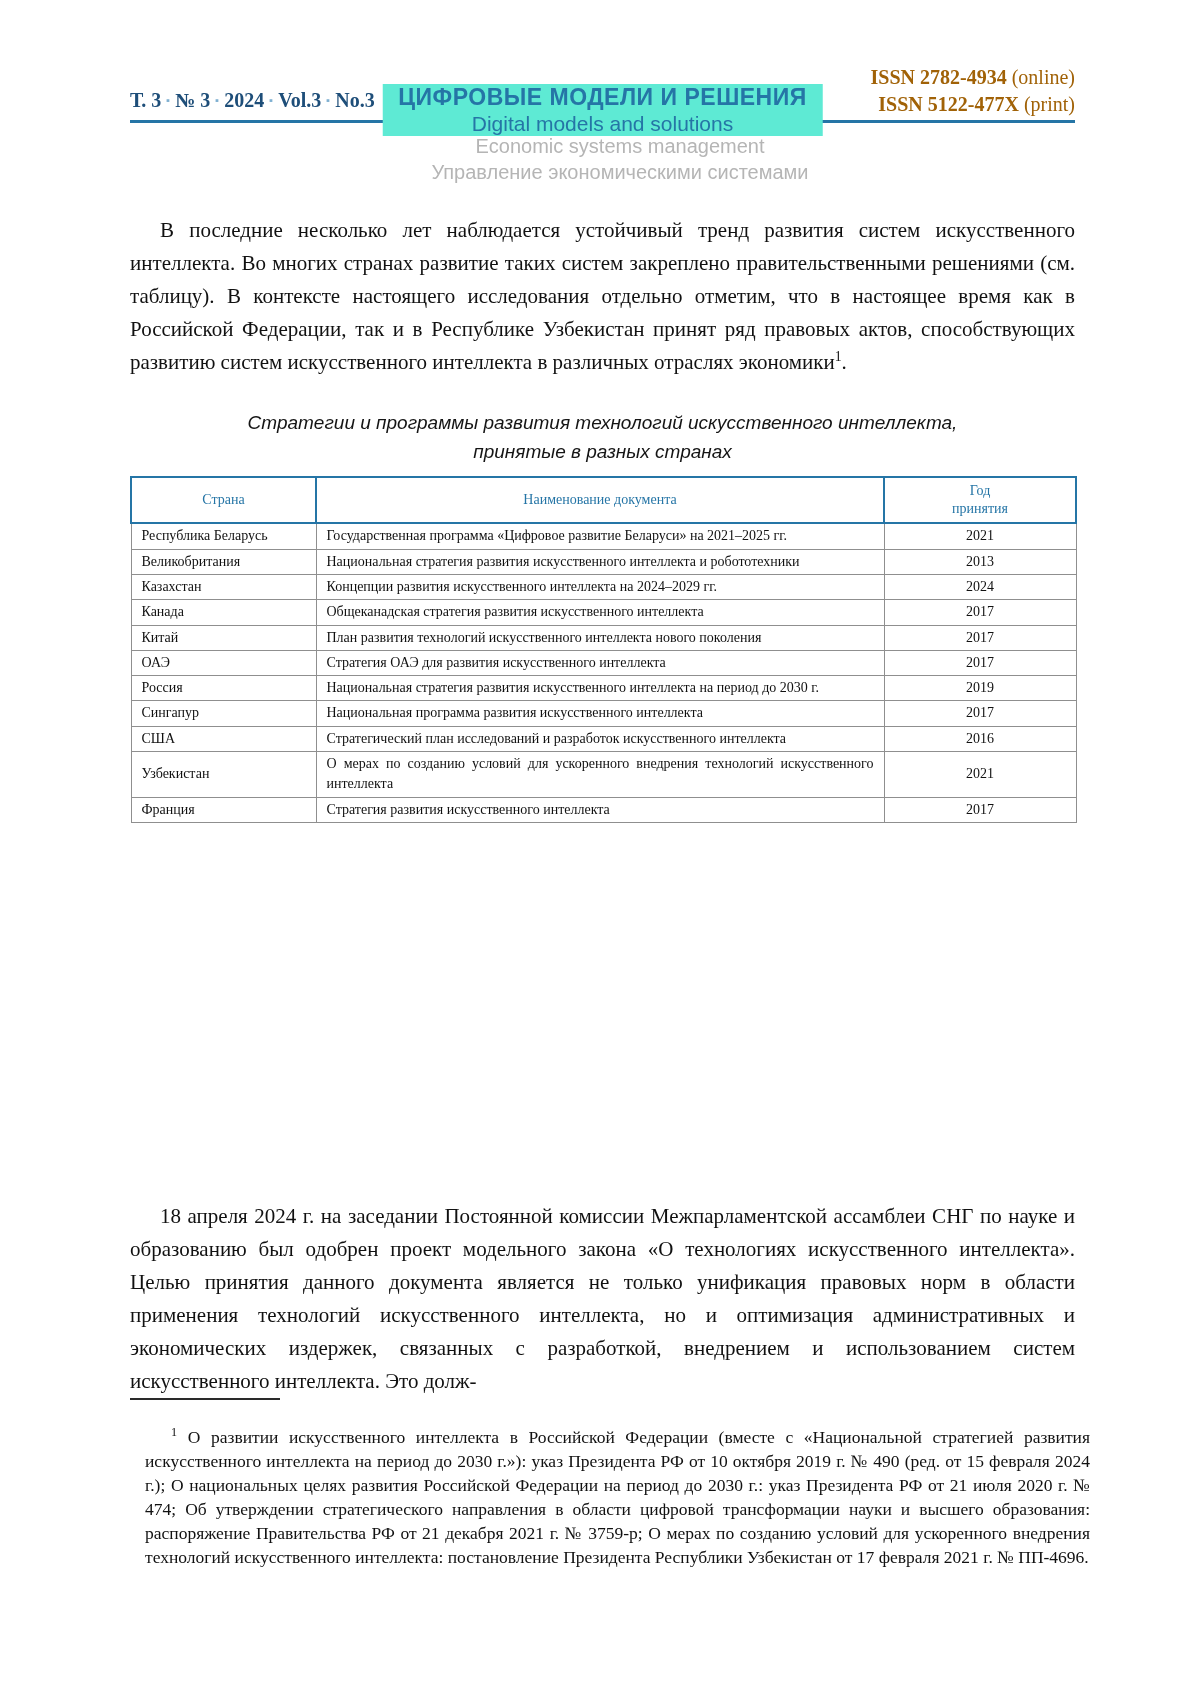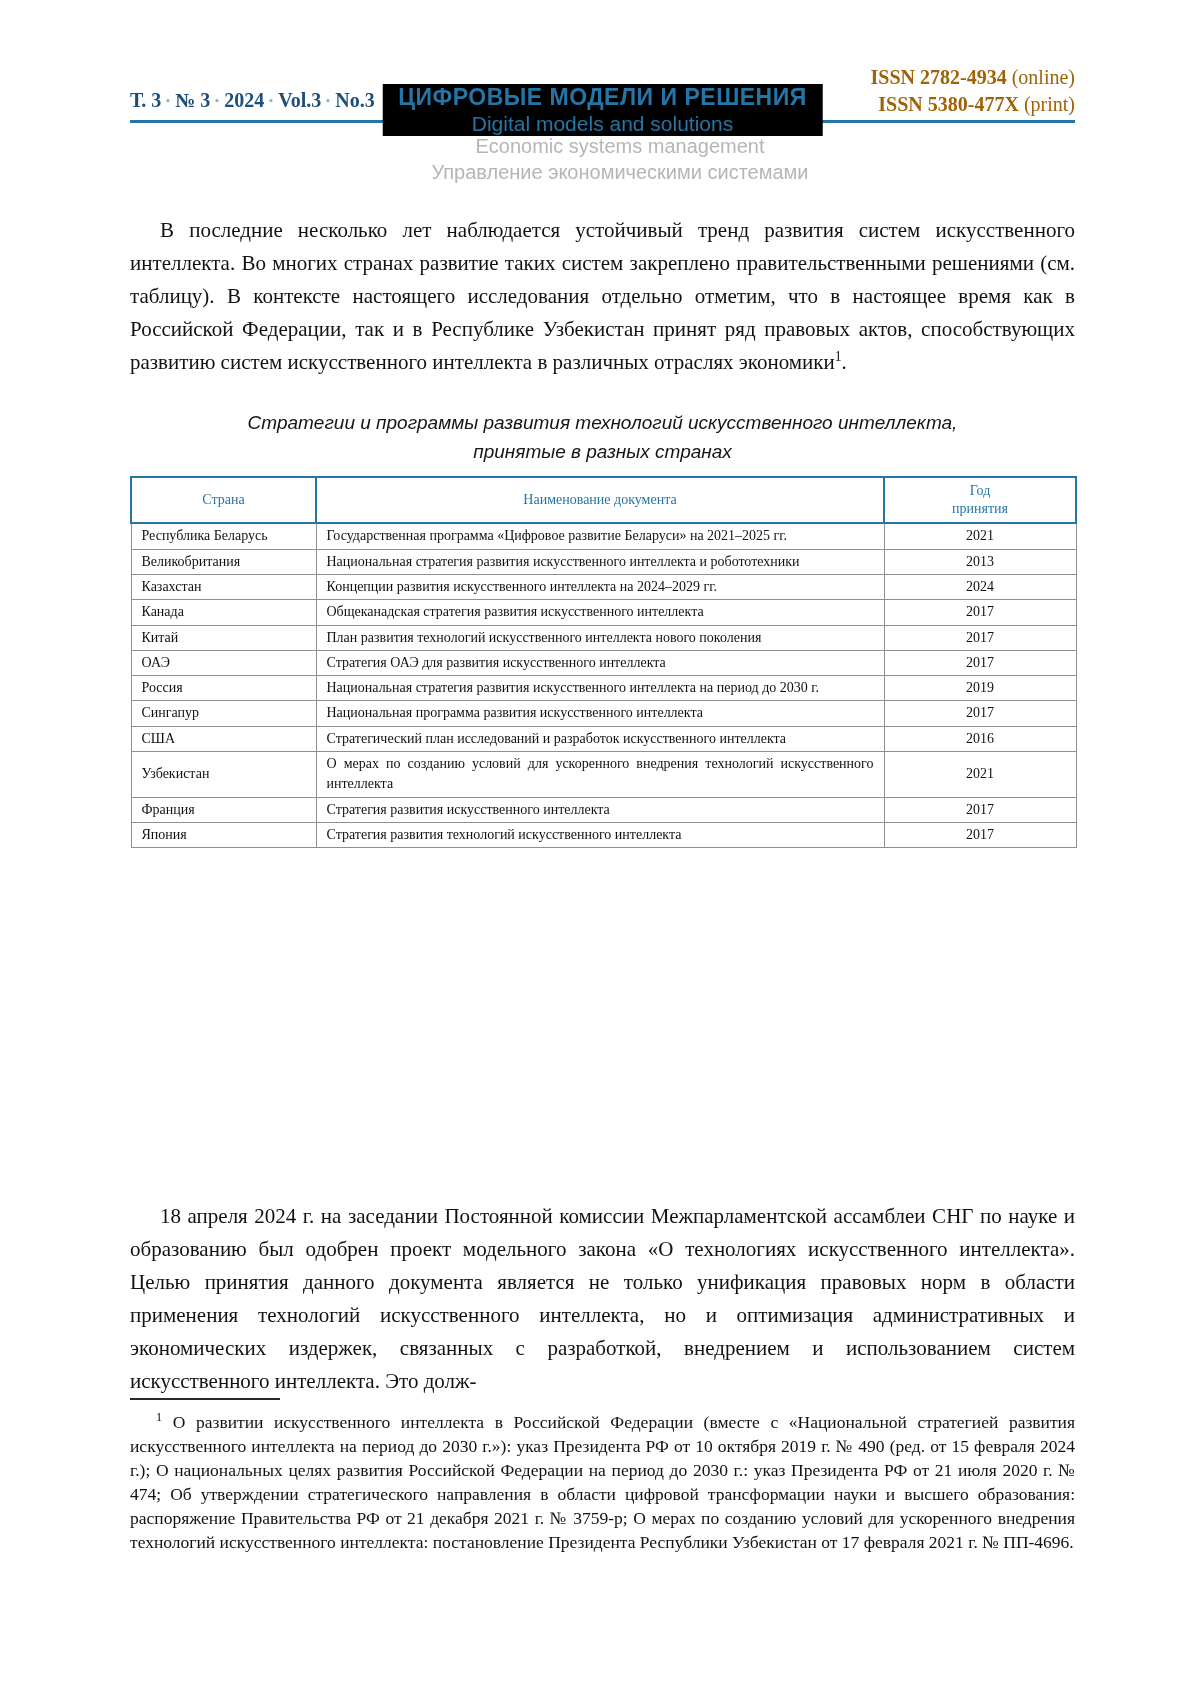--- a/index.html
+++ b/index.html
@@ -17,21 +17,21 @@
   
   .journal-header { position:absolute; top:70px; left:130px; width:945px; height:58px; }
   .header-rule { position:absolute; left:0; right:0; bottom:5px; height:3px; background:#2575a6; }
   .vol-info {
     position:absolute; left:0; bottom:16px;
     font-size:20px; font-weight:bold; color:#1e4e79; white-space:nowrap;
   }
   .vol-sep { color:#7fb0d2; font-size:11px; vertical-align:3px; margin:0 5px; }
   .title-block {
     position:absolute; left:50%; transform:translateX(-50%); bottom:-8px;
-    background:#000000; padding:0 16px; text-align:center; z-index:2; white-space:nowrap;
+    background:#5eead4; padding:0 16px; text-align:center; z-index:2; white-space:nowrap;
   }
   .journal-title-ru {
     font-family:"Liberation Sans", sans-serif;
     font-size:23px; font-weight:bold; letter-spacing:0.5px; color:#2575a6;
   }
   .journal-title-en {
     font-family:"Liberation Sans", sans-serif;
     font-size:21px; color:#2575a6; margin-top:1px;
   }
   .issn-block {
@@ -85,21 +85,21 @@
   td.year-cell { text-align:center; padding:2px 2px; }
 
   
   .footnote-divider {
     position:absolute; top:1398px; left:130px;
     width:150px; height:2px; background:#2a2a2a;
   }
   .footnote {
     position:absolute; top:1410px; left:130px; width:945px;
     font-size:17.5px; line-height:24px; text-align:justify;
-    text-indent:26px; margin:0;
+    text-indent:26px; margin:15px;
   }
   .footnote sup { font-size:0.7em; line-height:0; }
 
   
   .page-number {
     position:absolute; top:1598px; left:0; width:100%;
     text-align:right; font-size:17px; color:#222;
   }
 </style>
 </head>
@@ -109,21 +109,21 @@
 
   <div class="journal-header">
     <div class="header-rule"></div>
     <div class="vol-info"><span>Т. 3</span><span class="vol-sep">▪</span><span>№ 3</span><span class="vol-sep">▪</span><span>2024</span><span class="vol-sep">▪</span><span>Vol.3</span><span class="vol-sep">▪</span><span>No.3</span></div>
     <div class="title-block">
       <div class="journal-title-ru">ЦИФРОВЫЕ МОДЕЛИ И РЕШЕНИЯ</div>
       <div class="journal-title-en">Digital models and solutions</div>
     </div>
     <div class="issn-block">
       <div><span>ISSN 2782-4934</span> <span class="issn-suffix">(online)</span></div>
-      <div><span>ISSN 5380-477X</span> <span class="issn-suffix">(print)</span></div>
+      <div><span>ISSN 5122-477X</span> <span class="issn-suffix">(print)</span></div>
     </div>
   </div>
 
   <div class="section-label">
     <div>Economic systems management</div>
     <div>Управление экономическими системами</div>
   </div>
 
   <p class="body-para para-1"><span>В последние несколько лет наблюдается устойчивый тренд развития систем искусственного интеллекта. Во многих странах развитие таких систем закреплено правительственными решениями (см. таблицу). В контексте настоящего исследования отдельно отметим, что в настоящее время как в Российской Федерации, так и в Республике Узбекистан принят ряд правовых актов, способствующих развитию систем искусственного интеллекта в различных отраслях экономики</span><sup class="fn-ref">1</sup><span>.</span></p>
 
@@ -194,25 +194,20 @@
           <tr>
             <td class="country-cell">Узбекистан</td>
             <td class="doc-cell">О мерах по созданию условий для ускоренного внедрения технологий искусственного интеллекта</td>
             <td class="year-cell">2021</td>
           </tr>
           <tr>
             <td class="country-cell">Франция</td>
             <td class="doc-cell">Стратегия развития искусственного интеллекта</td>
             <td class="year-cell">2017</td>
           </tr>
-          <tr>
-            <td class="country-cell">Япония</td>
-            <td class="doc-cell">Стратегия развития технологий искусственного интеллекта</td>
-            <td class="year-cell">2017</td>
-          </tr>
         </tbody>
     </table>
   </div>
 
   <p class="body-para para-2">18 апреля 2024 г. на заседании Постоянной комиссии Межпарламентской ассамблеи СНГ по науке и образованию был одобрен проект модельного закона «О технологиях искусственного интеллекта». Целью принятия данного документа является не только унификация правовых норм в области применения технологий искусственного интеллекта, но и оптимизация административных и экономических издержек, связанных с разработкой, внедрением и использованием систем искусственного интеллекта. Это долж-</p>
 
   <div class="footnote-divider"></div>
   <p class="footnote"><sup>1</sup><span> О развитии искусственного интеллекта в Российской Федерации (вместе с «Национальной стратегией развития искусственного интеллекта на период до 2030 г.»): указ Президента РФ от 10 октября 2019 г. № 490 (ред. от 15 февраля 2024 г.); О национальных целях развития Российской Федерации на период до 2030 г.: указ Президента РФ от 21 июля 2020 г. № 474; Об утверждении стратегического направления в области цифровой трансформации науки и высшего образования: распоряжение Правительства РФ от 21 декабря 2021 г. № 3759-р; О мерах по созданию условий для ускоренного внедрения технологий искусственного интеллекта: постановление Президента Республики Узбекистан от 17 февраля 2021 г. № ПП-4696.</span></p>
 
   <div class="page-number">70</div>

